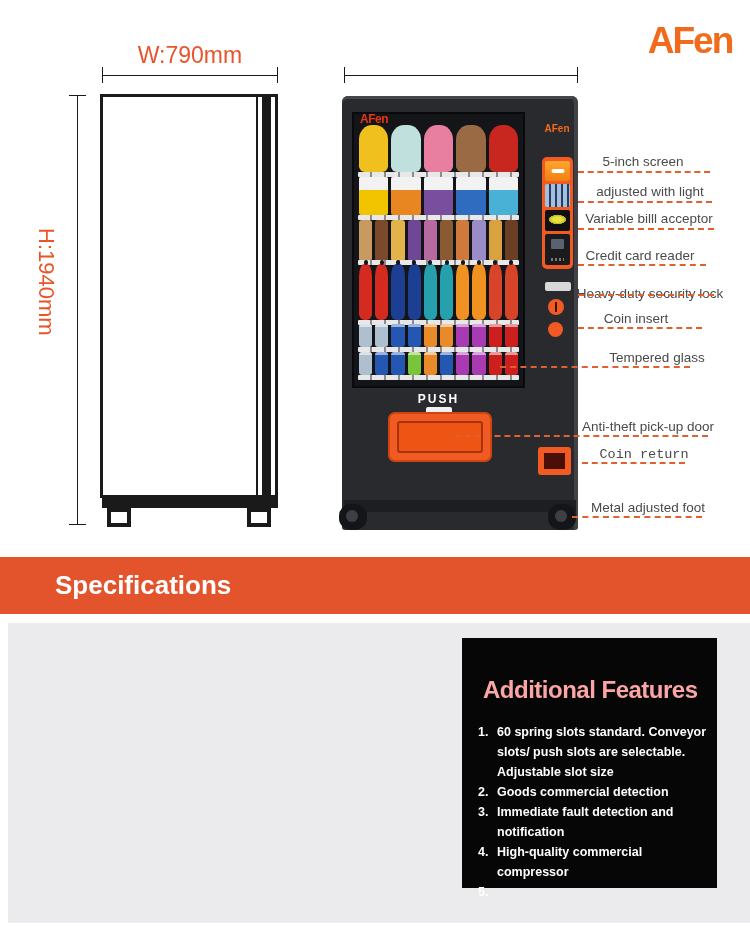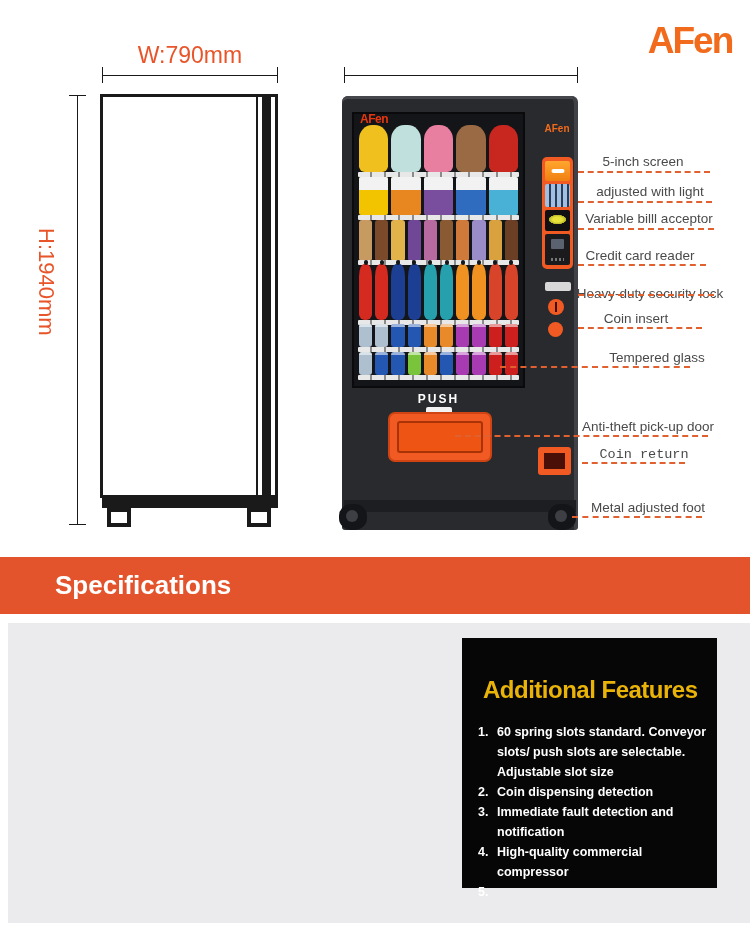--- a/index.html
+++ b/index.html
@@ -104,21 +104,21 @@
   
   .spec-banner { position:absolute; left:0; top:557px; width:750px; height:57px; background:#E4542C;
     display:flex; align-items:center; }
   .spec-banner .t { color:#fff; font-weight:bold; font-size:26px; margin-left:55px; }
 
   
   .lower { position:absolute; left:8px; top:623px; width:742px; height:300px; background:#EBEBED; }
 
   
   .features { position:absolute; left:462px; top:638px; width:255px; height:250px; background:#060606; }
-  .features .ttl { margin:38px 0 18px 21px; color:#eab308; font-weight:bold; font-size:24px; letter-spacing:-0.5px; }
+  .features .ttl { margin:38px 0 18px 21px; color:#fca5a5; font-weight:bold; font-size:24px; letter-spacing:-0.5px; }
   .features ol { list-style:none; padding:0 4px 0 16px; }
   .features li { display:flex; color:#fff; font-weight:bold; font-size:12.5px; line-height:20px; }
   .features li .n { width:19px; flex:none; }
 </style>
 </head>
 <body>
 
 <div class="page">
 
   <div class="brand-logo">AFen</div>
@@ -268,21 +268,21 @@
 
   <div class="features">
     <div class="ttl">Additional Features</div>
     <ol>
       <li>
         <span class="n">1.</span>
         <span>60 spring slots standard. Conveyor slots/ push slots are selectable. Adjustable slot size</span>
       </li>
       <li>
         <span class="n">2.</span>
-        <span>Coin dispensing detection</span>
+        <span>Goods commercial detection</span>
       </li>
       <li>
         <span class="n">3.</span>
         <span>Immediate fault detection and notification</span>
       </li>
       <li>
         <span class="n">4.</span>
         <span>High-quality commercial compressor</span>
       </li>
       <li>

